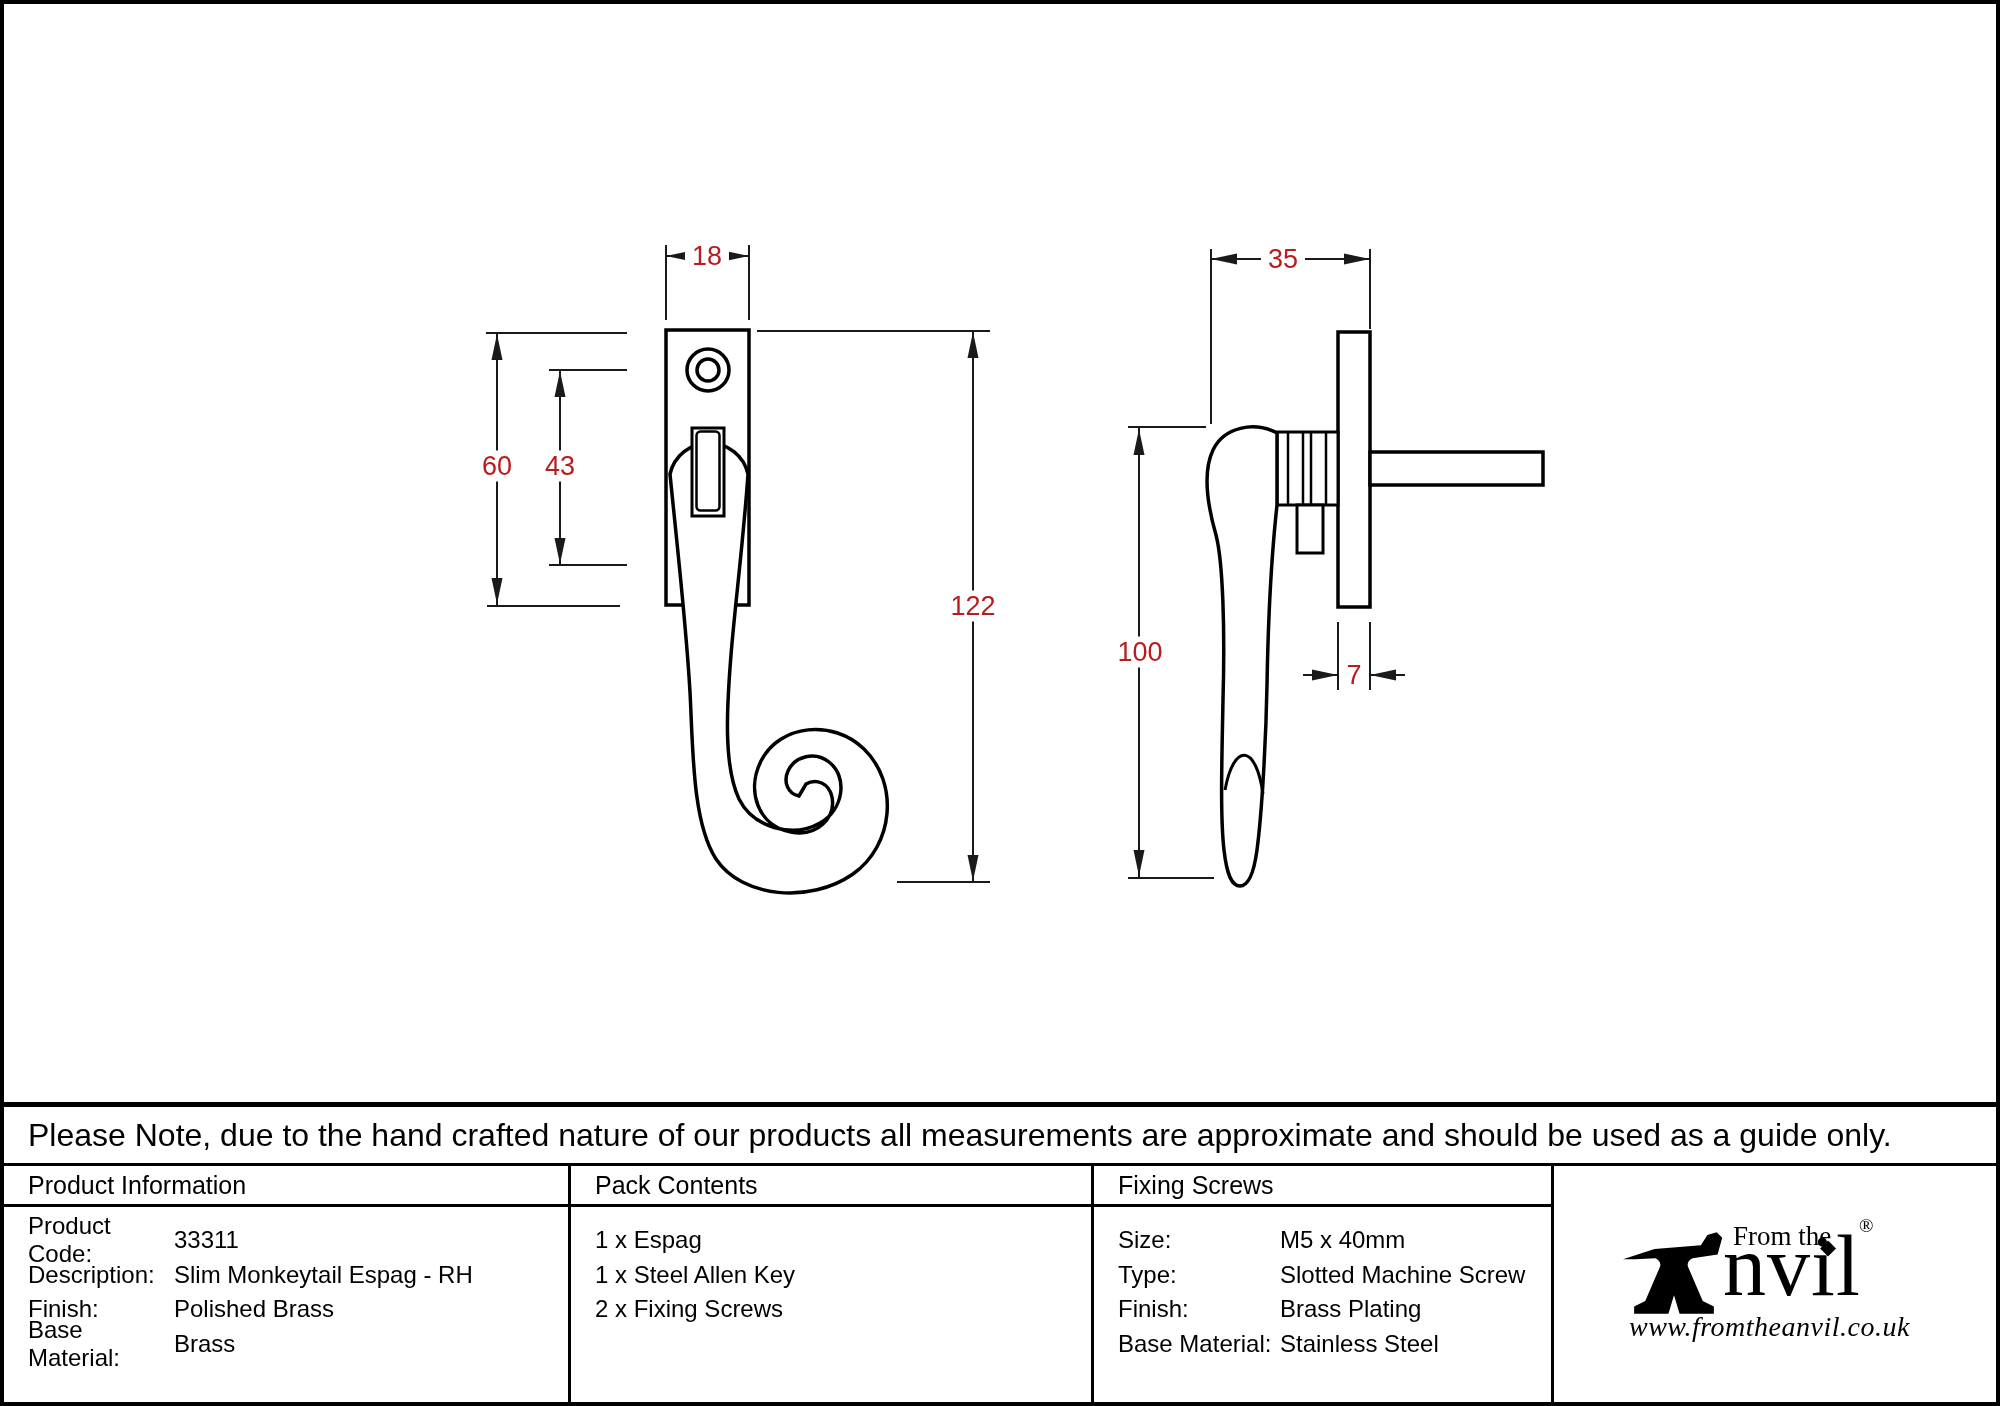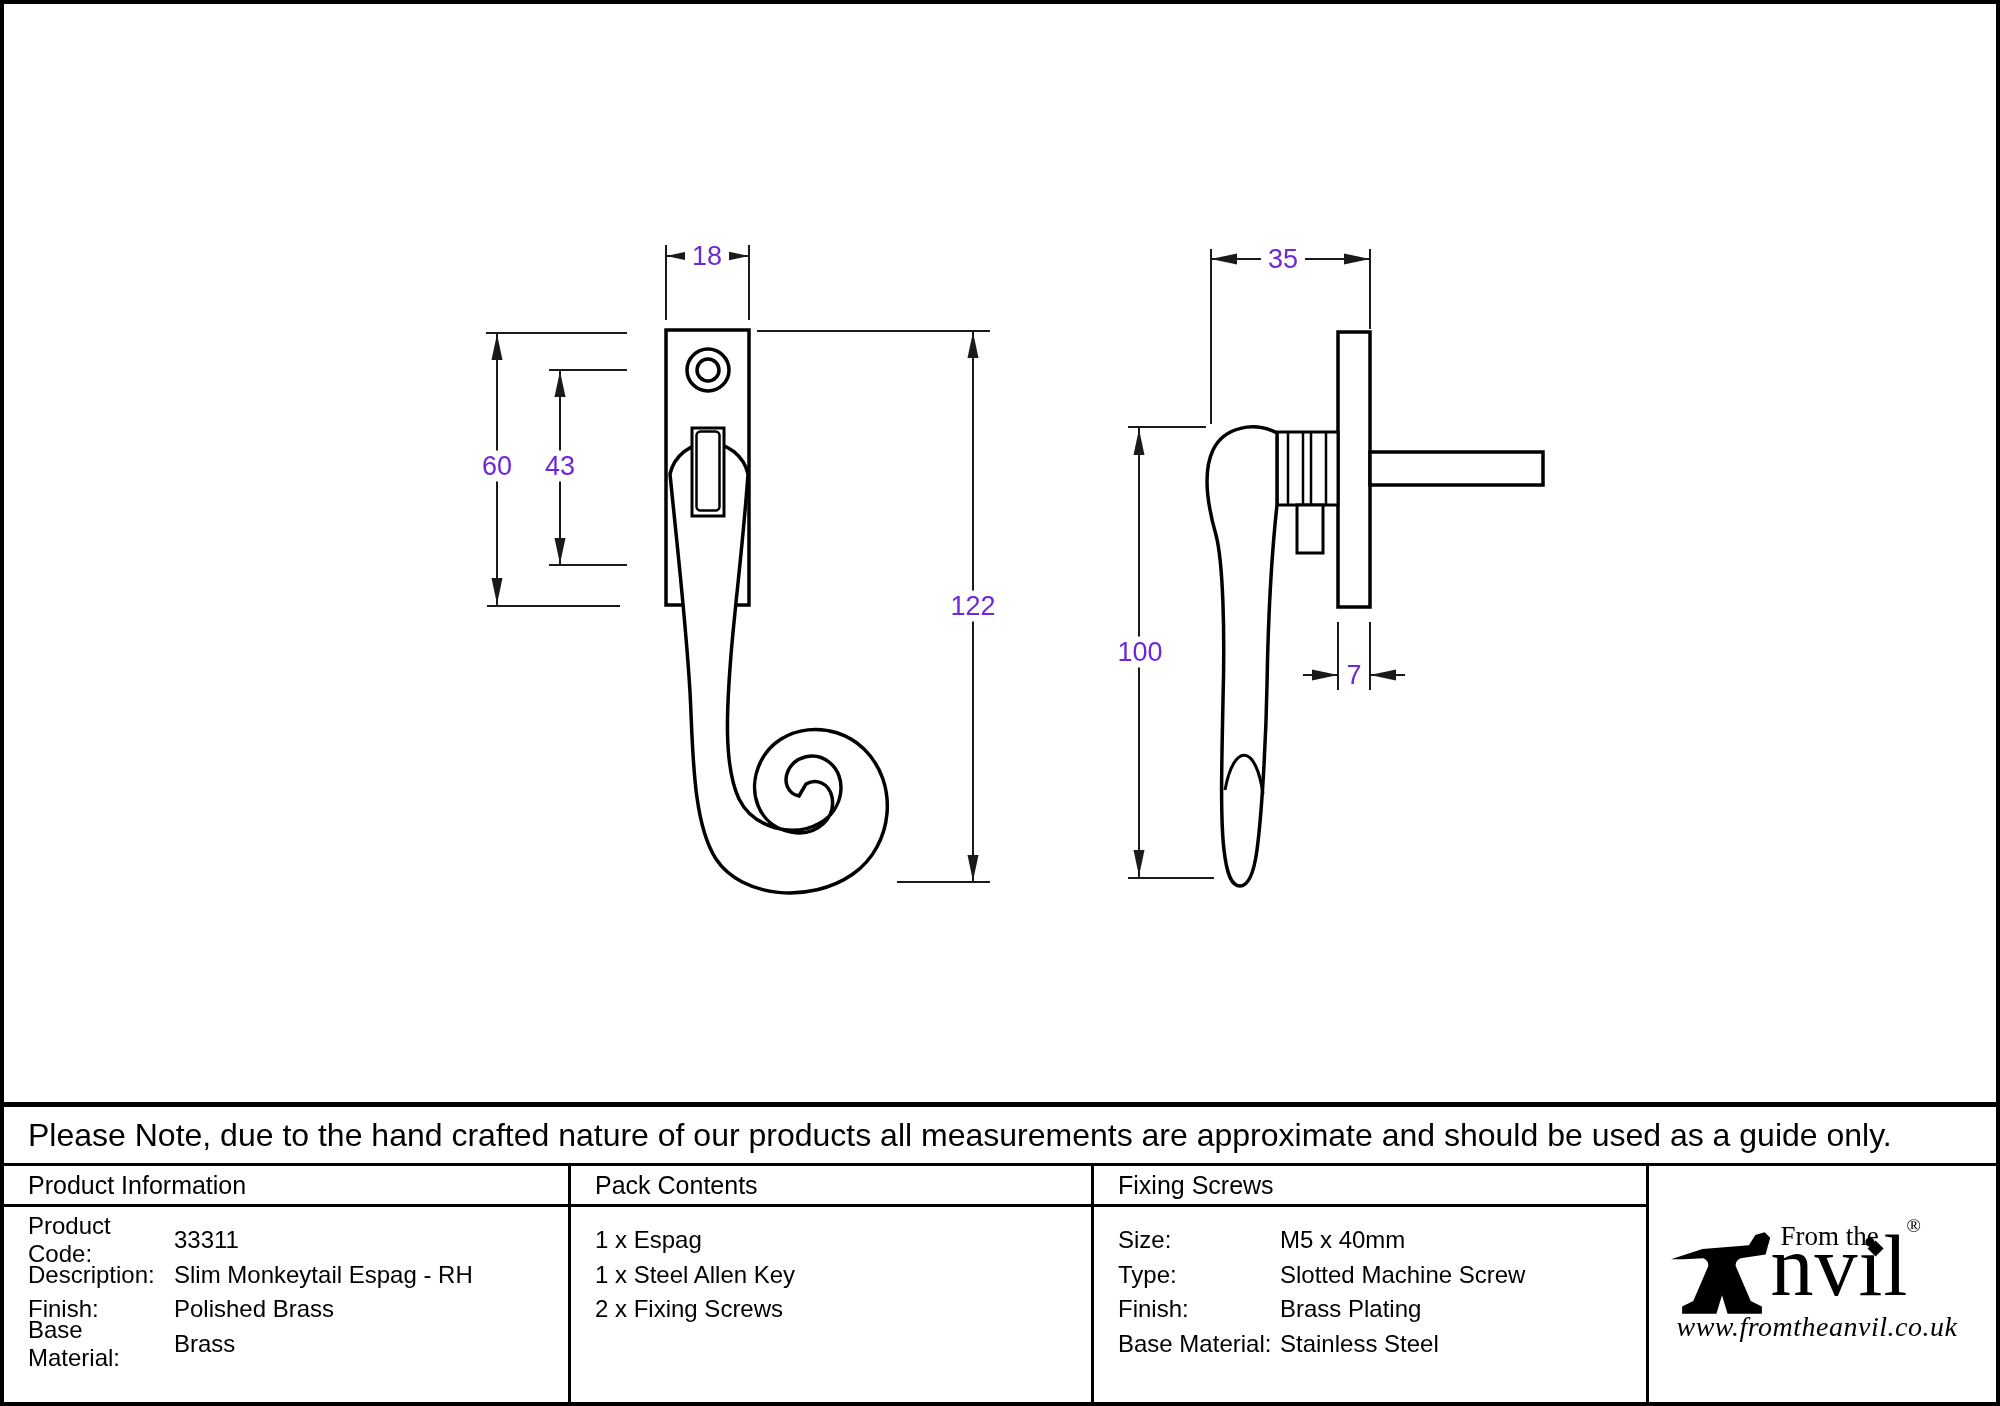--- a/index.html
+++ b/index.html
@@ -4,38 +4,38 @@
 <style>
   html,body{margin:0;padding:0;background:#e8e8e8;}
   .page{
     width:2000px;height:1406px;position:relative;background:#ffffff;
     border:4px solid #000;box-sizing:border-box;
     font-family:"Liberation Sans",sans-serif;color:#000;overflow:hidden;
   }
   .drawing-svg{position:absolute;left:0;top:0;}
   .dim-label{
     position:absolute;transform:translate(-50%,-50%);
-    background:#fff;padding:2px 7px;font-size:27px;color:#6d28d9;
+    background:#fff;padding:2px 7px;font-size:27px;color:#b91c1c;
     white-space:nowrap;line-height:1;
   }
   .note-row{
     position:absolute;left:0;right:0;top:1098px;height:64px;
     border-top:5px solid #000;border-bottom:3px solid #000;
     box-sizing:border-box;display:flex;align-items:center;
     padding-left:24px;font-size:32px;background:#fff;
   }
   .spec-table{
     position:absolute;left:0;right:0;top:1162px;bottom:0;
     display:flex;background:#fff;
   }
   .col{box-sizing:border-box;position:relative;}
   .col + .col{border-left:3px solid #000;}
   .col-product{width:564px;border-radius:14px;}
   .col-pack{width:523px;}
-  .col-screws{width:555px;}
+  .col-screws{width:460px;}
   .col-logo{flex:1;display:flex;align-items:center;justify-content:center;}
   .col-header{
     height:41px;border-bottom:3px solid #000;box-sizing:border-box;
     display:flex;align-items:center;padding-left:24px;font-size:25px;
   }
   .col-body{padding:16px 0 0 24px;font-size:24px;}
   .kv-row{display:flex;height:34.5px;align-items:center;}
   .kv-label{flex:0 0 146px;}
   .col-screws .kv-label{flex:0 0 162px;}
   .list-row{display:flex;height:34.5px;align-items:center;}

